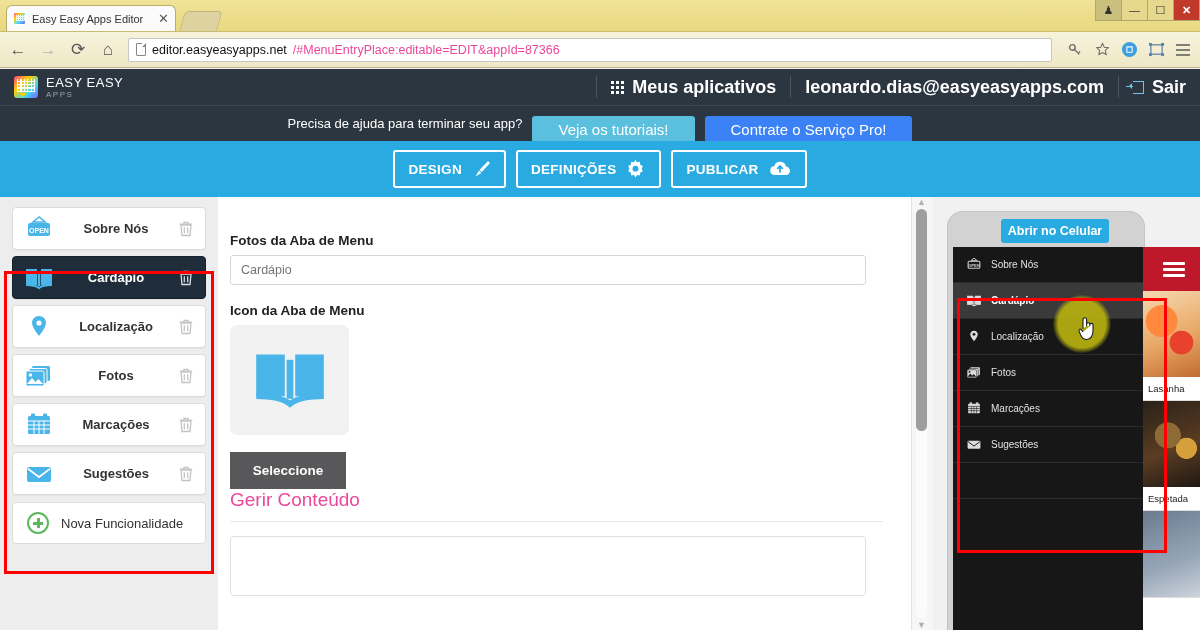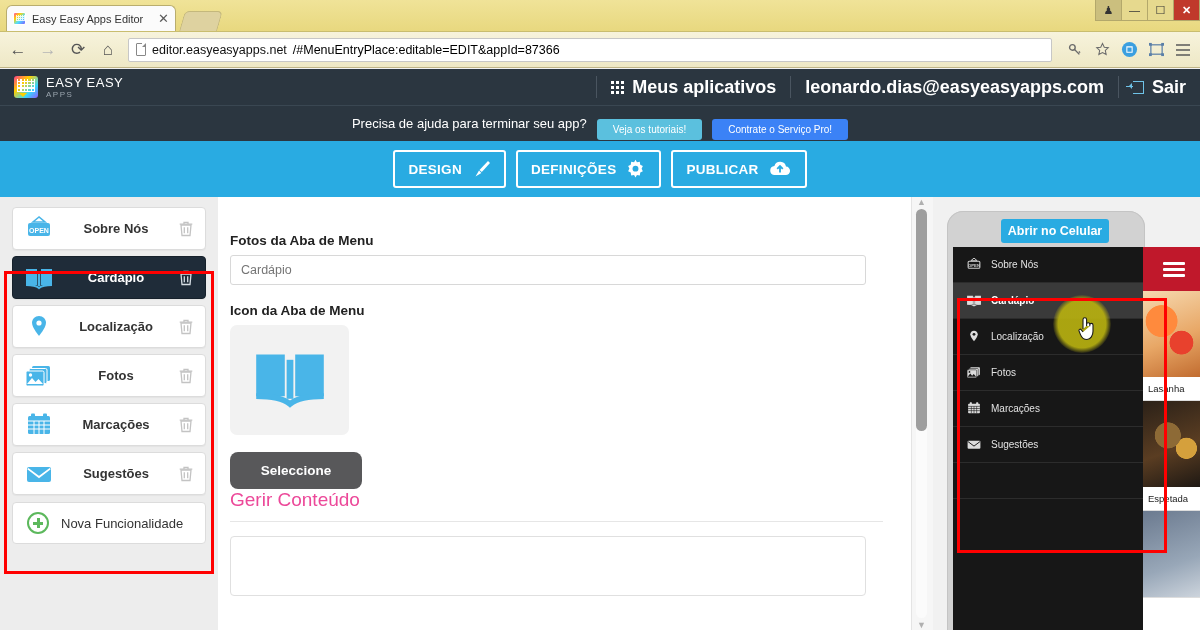--- a/index.html
+++ b/index.html
@@ -65,21 +65,21 @@
     border-radius:2px; display:flex; align-items:center; gap:6px; padding:0 7px;
     font-size:12.5px; color:#222;
   }
   .omnibox .pageicon{
     width:10px;height:13px;border:1px solid #888;border-radius:1px;background:#fff;
     position:relative; flex:0 0 auto;
   }
   .omnibox .pageicon:after{content:"";position:absolute;right:-1px;top:-1px;
     border-left:4px solid #fff;border-bottom:4px solid #888;}
   .urlhost{ color:#111; }
-  .urlpath{ color:#000000; }
+  .urlpath{ color:#ec4899; }
   .tb-right{ display:flex; align-items:center; gap:9px; padding-left:4px;}
   .tb-right .ic{ width:18px;height:18px; color:#6b6b6b; display:flex;align-items:center;justify-content:center;}
 
   
   .viewport{ position:absolute; left:0; top:69px; width:1200px; height:561px; background:#f1f1f1; overflow:hidden;}
 
   
   .appbar{
     height:36px; background:#2b3640; display:flex; align-items:center;
     padding-left:14px; color:#fff; position:relative;
@@ -108,21 +108,21 @@
   .grid9 i{ background:#fff; display:block; width:3px;height:3px;}
   .exitico{ width:11px;height:13px;border:1.5px solid #6fc3e8;border-left:none;position:relative;}
   .exitico:after{content:"";position:absolute;left:-7px;top:4px;width:7px;height:1.5px;background:#6fc3e8;}
   .exitico:before{content:"";position:absolute;left:-7px;top:1.5px;border:3px solid transparent;border-right-color:#6fc3e8;}
 
   .helpbar{
     height:36px; background:#2b3640; display:flex; align-items:center;
     justify-content:center; gap:10px; color:#fff; font-size:13px;
     border-top:1px solid #3a4752;
   }
-  .pill{ border-radius:3px; font-size:10px; padding:5px 16px; color:#fff; cursor:pointer;margin-top:12px; }
+  .pill{ border-radius:3px; font-size:15px; padding:5px 26px; color:#fff; cursor:pointer;margin-top:12px; }
   .pill.blue{ background:#5bc0de; }
   .pill.green{ background:#3b82f6; }
 
   .tabsbar{ height:56px; background:#29abe2; display:flex; align-items:center; justify-content:center; gap:10px; position:relative;}
   .navtab{
     height:38px; min-width:110px; border:2px solid #fff; border-radius:3px;
     display:flex; align-items:center; justify-content:center; gap:9px;
     color:#fff; font-size:13.5px; font-weight:bold; letter-spacing:.3px;
     padding:0 13px; cursor:pointer; background:transparent;
   }
@@ -169,21 +169,21 @@
   .txtinput{
     width:636px; height:30px; border:1px solid #d8d8d8; border-radius:3px;
     padding:0 10px; font-size:12.5px; color:#9b9b9b; display:flex; align-items:center;
     background:#fff; font-family:"Liberation Sans", sans-serif;
   }
   .iconbox{
     width:119px;height:110px;background:#f2f2f2;border-radius:7px;margin-top:6px;
     display:flex;align-items:center;justify-content:center;
   }
   .selbtn{
-    margin-top:17px; width:132px;height:37px;background:#58585a;border-radius:8px;
+    margin-top:17px; width:116px;height:37px;background:#58585a;border-radius:0;
     display:flex;align-items:center;justify-content:center;color:#fff;font-size:13.5px;
     font-weight:bold; cursor:pointer;
   }
   .sect-title2{ font-size:19px; color:#ec4899; padding-bottom:10px; border-bottom:1px solid #e6e6e6;}
   .bigbox{ width:636px;height:60px;border:1px solid #e0e0e0;border-radius:4px;margin-top:14px;background:#fff;}
 
   .scrollcol{ width:22px; background:#f6f6f6; border-left:1px solid #e4e4e4; position:relative;}
   .sc-track{ position:absolute; left:4px; top:12px; width:11px; bottom:12px; background:#fbfbfb; border-radius:6px;}
   .sc-thumb{ position:absolute; left:4px; top:12px; width:11px; height:222px; background:#9e9e9e; border-radius:6px;}
   .sc-arrow{ position:absolute; left:4px; width:11px; height:10px; color:#b0b0b0; font-size:9px; text-align:center; line-height:10px;}

